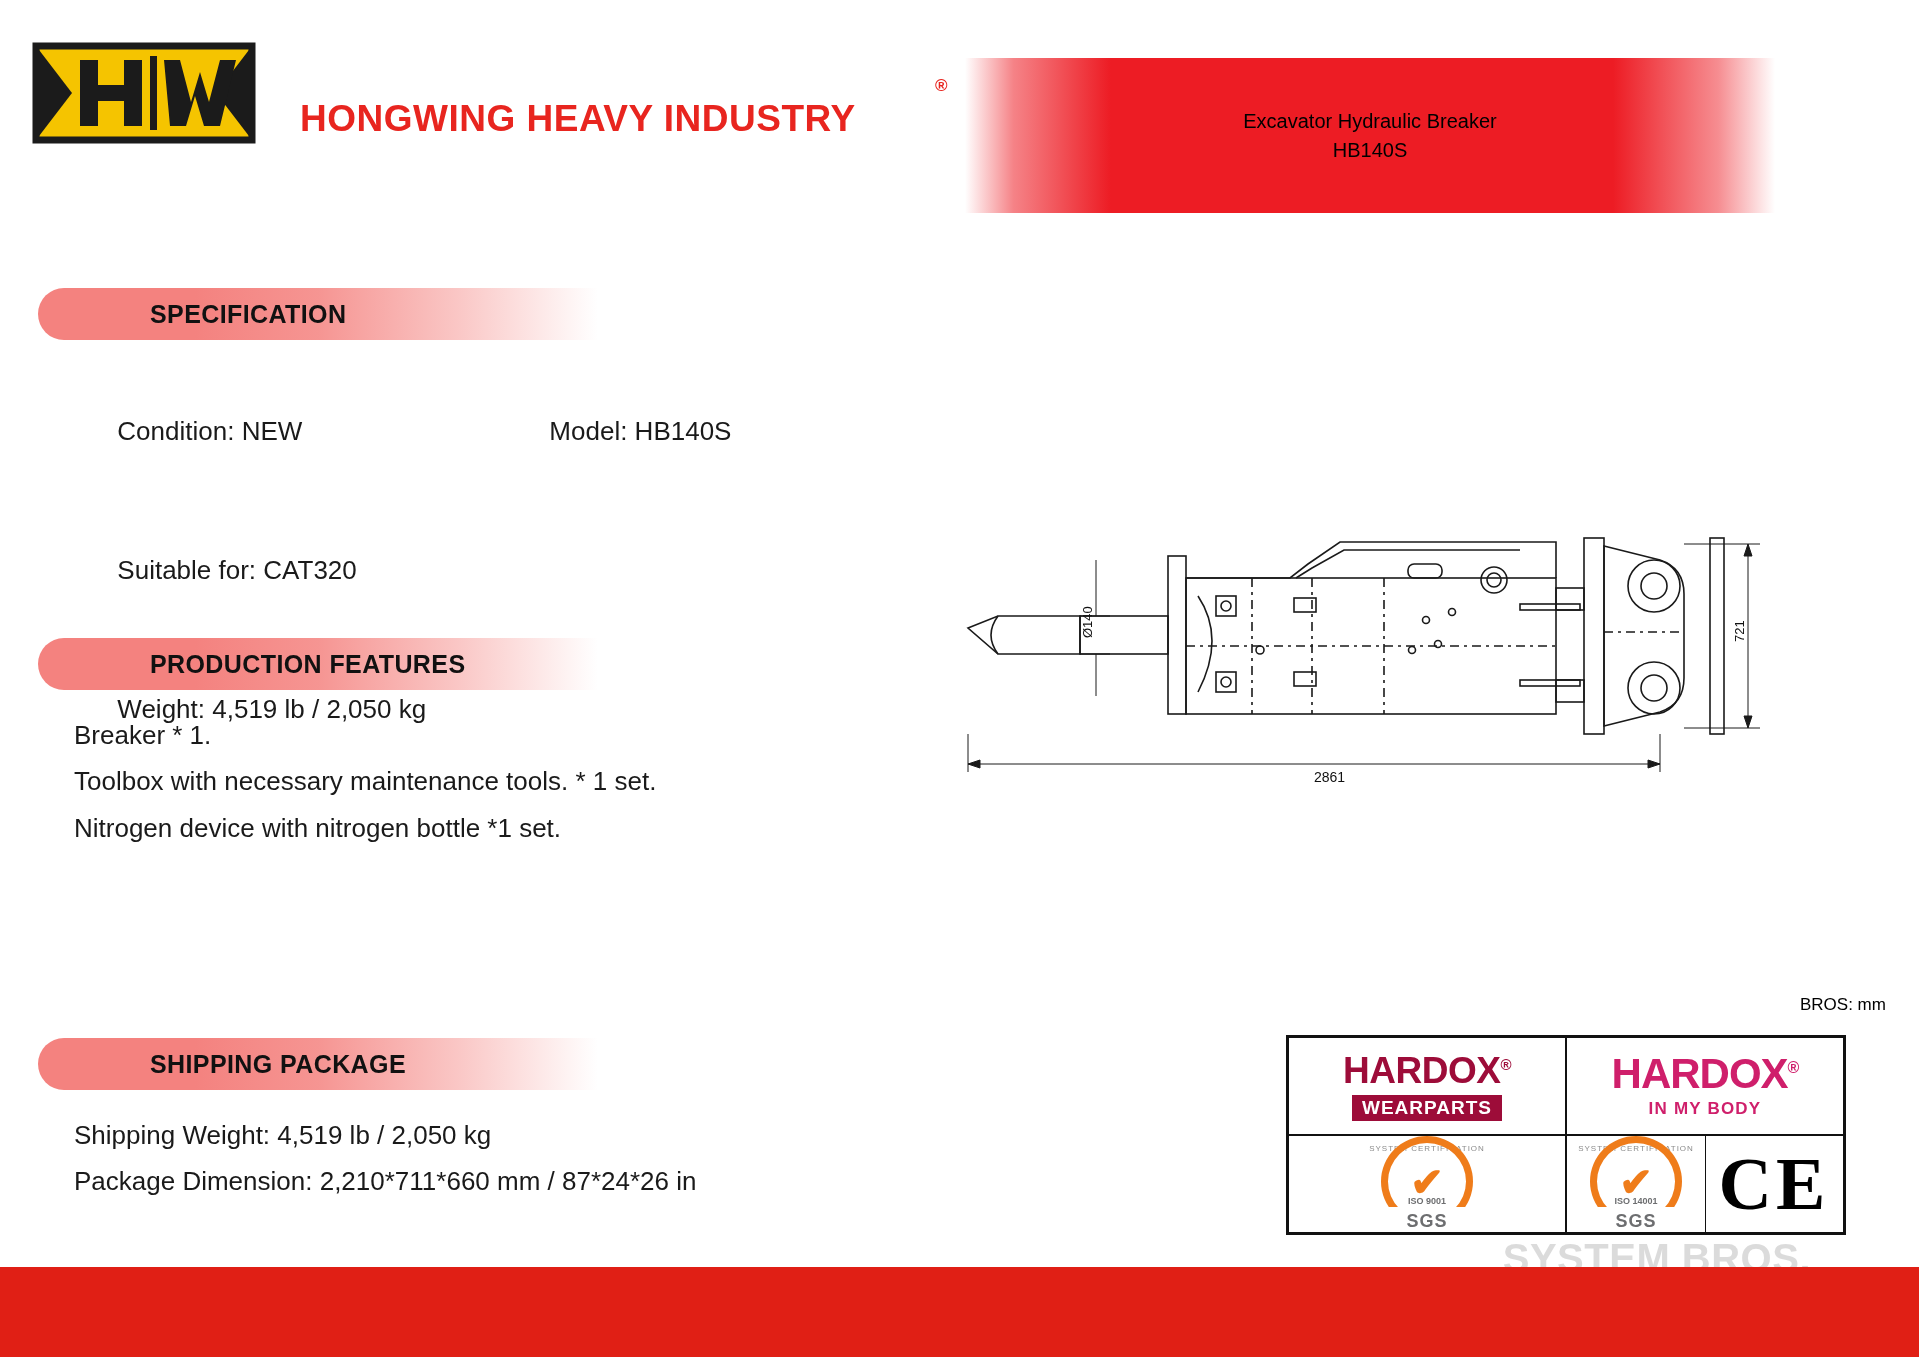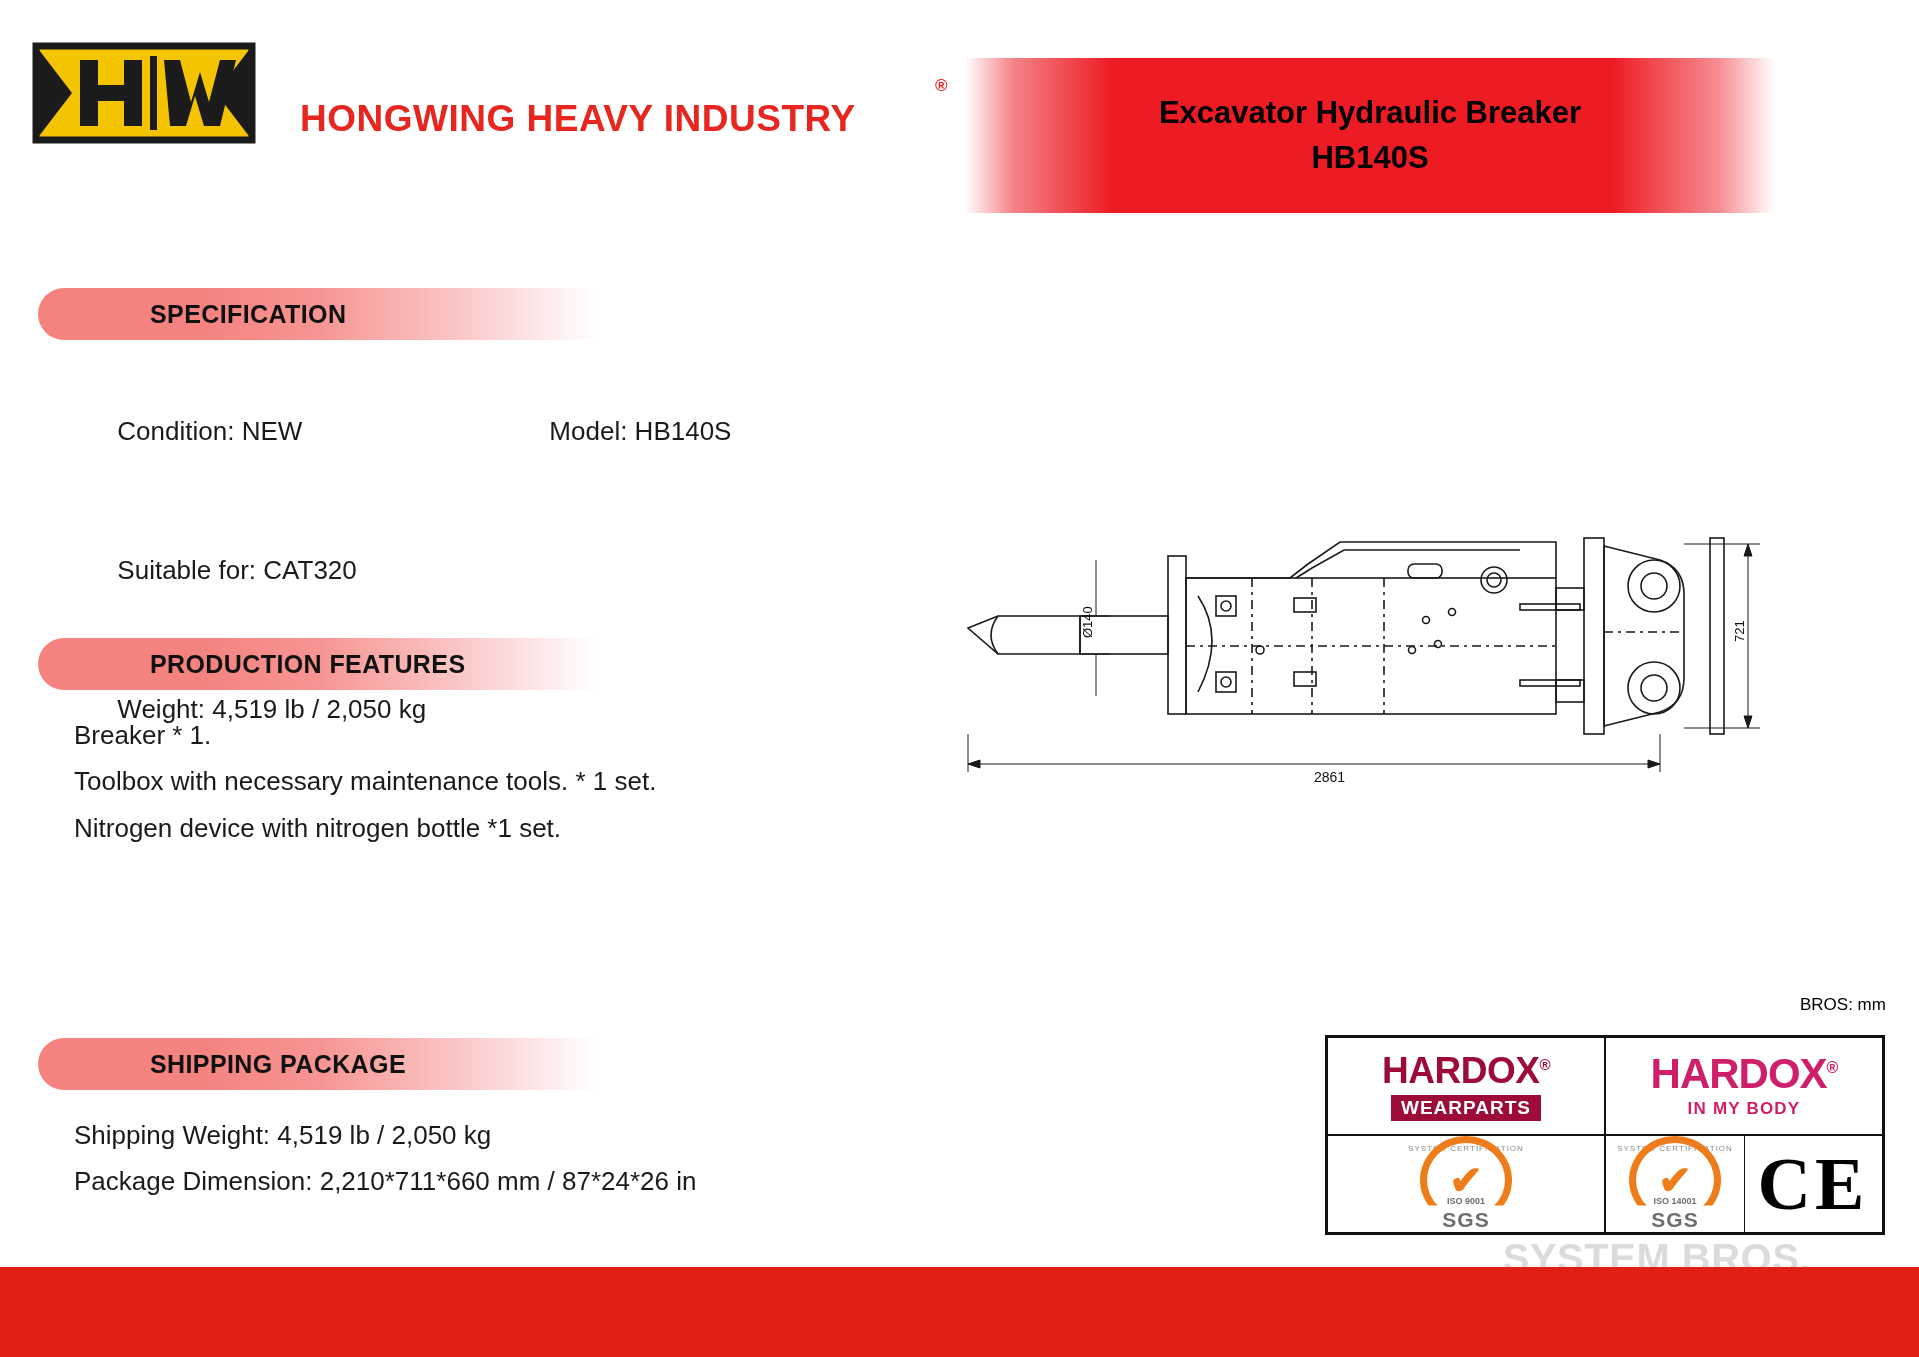--- a/index.html
+++ b/index.html
@@ -54,22 +54,22 @@
       rgba(237,28,36,1) 80%,
       rgba(237,28,36,0.5) 93%,
       rgba(237,28,36,0) 100%);
     display: flex;
     flex-direction: column;
     align-items: center;
     justify-content: center;
   }
   .title-band .line {
     color: #000000;
-    font-size: 31px;
-    font-weight: bold;
+    font-size: 20px;
+    font-weight: normal;
     line-height: 1.45;
     text-align: center;
   }
 
   
   .sec {
     position: absolute;
     left: 38px;
   }
   .sec-banner {
@@ -120,21 +120,21 @@
   .unit-text {
     position: absolute;
     left: 1800px; top: 995px;
     font-size: 17px;
     color: #000;
   }
 
   
   .certs {
     position: absolute;
-    left: 1325px; top: 1035px;
+    left: 1286px; top: 1035px;
     width: 560px; height: 200px;
     border: 2px solid #111;
     box-sizing: border-box;
     display: grid;
     grid-template-columns: 1fr 1fr;
     grid-template-rows: 1fr 1fr;
   }
   .certs > div {
     border: 1px solid #111;
     box-sizing: border-box;
@@ -196,21 +196,21 @@
   }
   .sgs-check {
     color: #ef7c1a;
     font-size: 40px;
     font-weight: bold;
     line-height: 1;
     z-index: 2;
   }
   .sgs-text {
     margin-top: -16px;
-    font-size: 21px;
+    font-size: 18px;
     font-weight: bold;
     color: #6d6e70;
     letter-spacing: 1px;
     z-index: 3;
     background: #fff;
     padding: 0 4px;
   }
   .sgs-arc {
     position: absolute;
     top: 8px;

